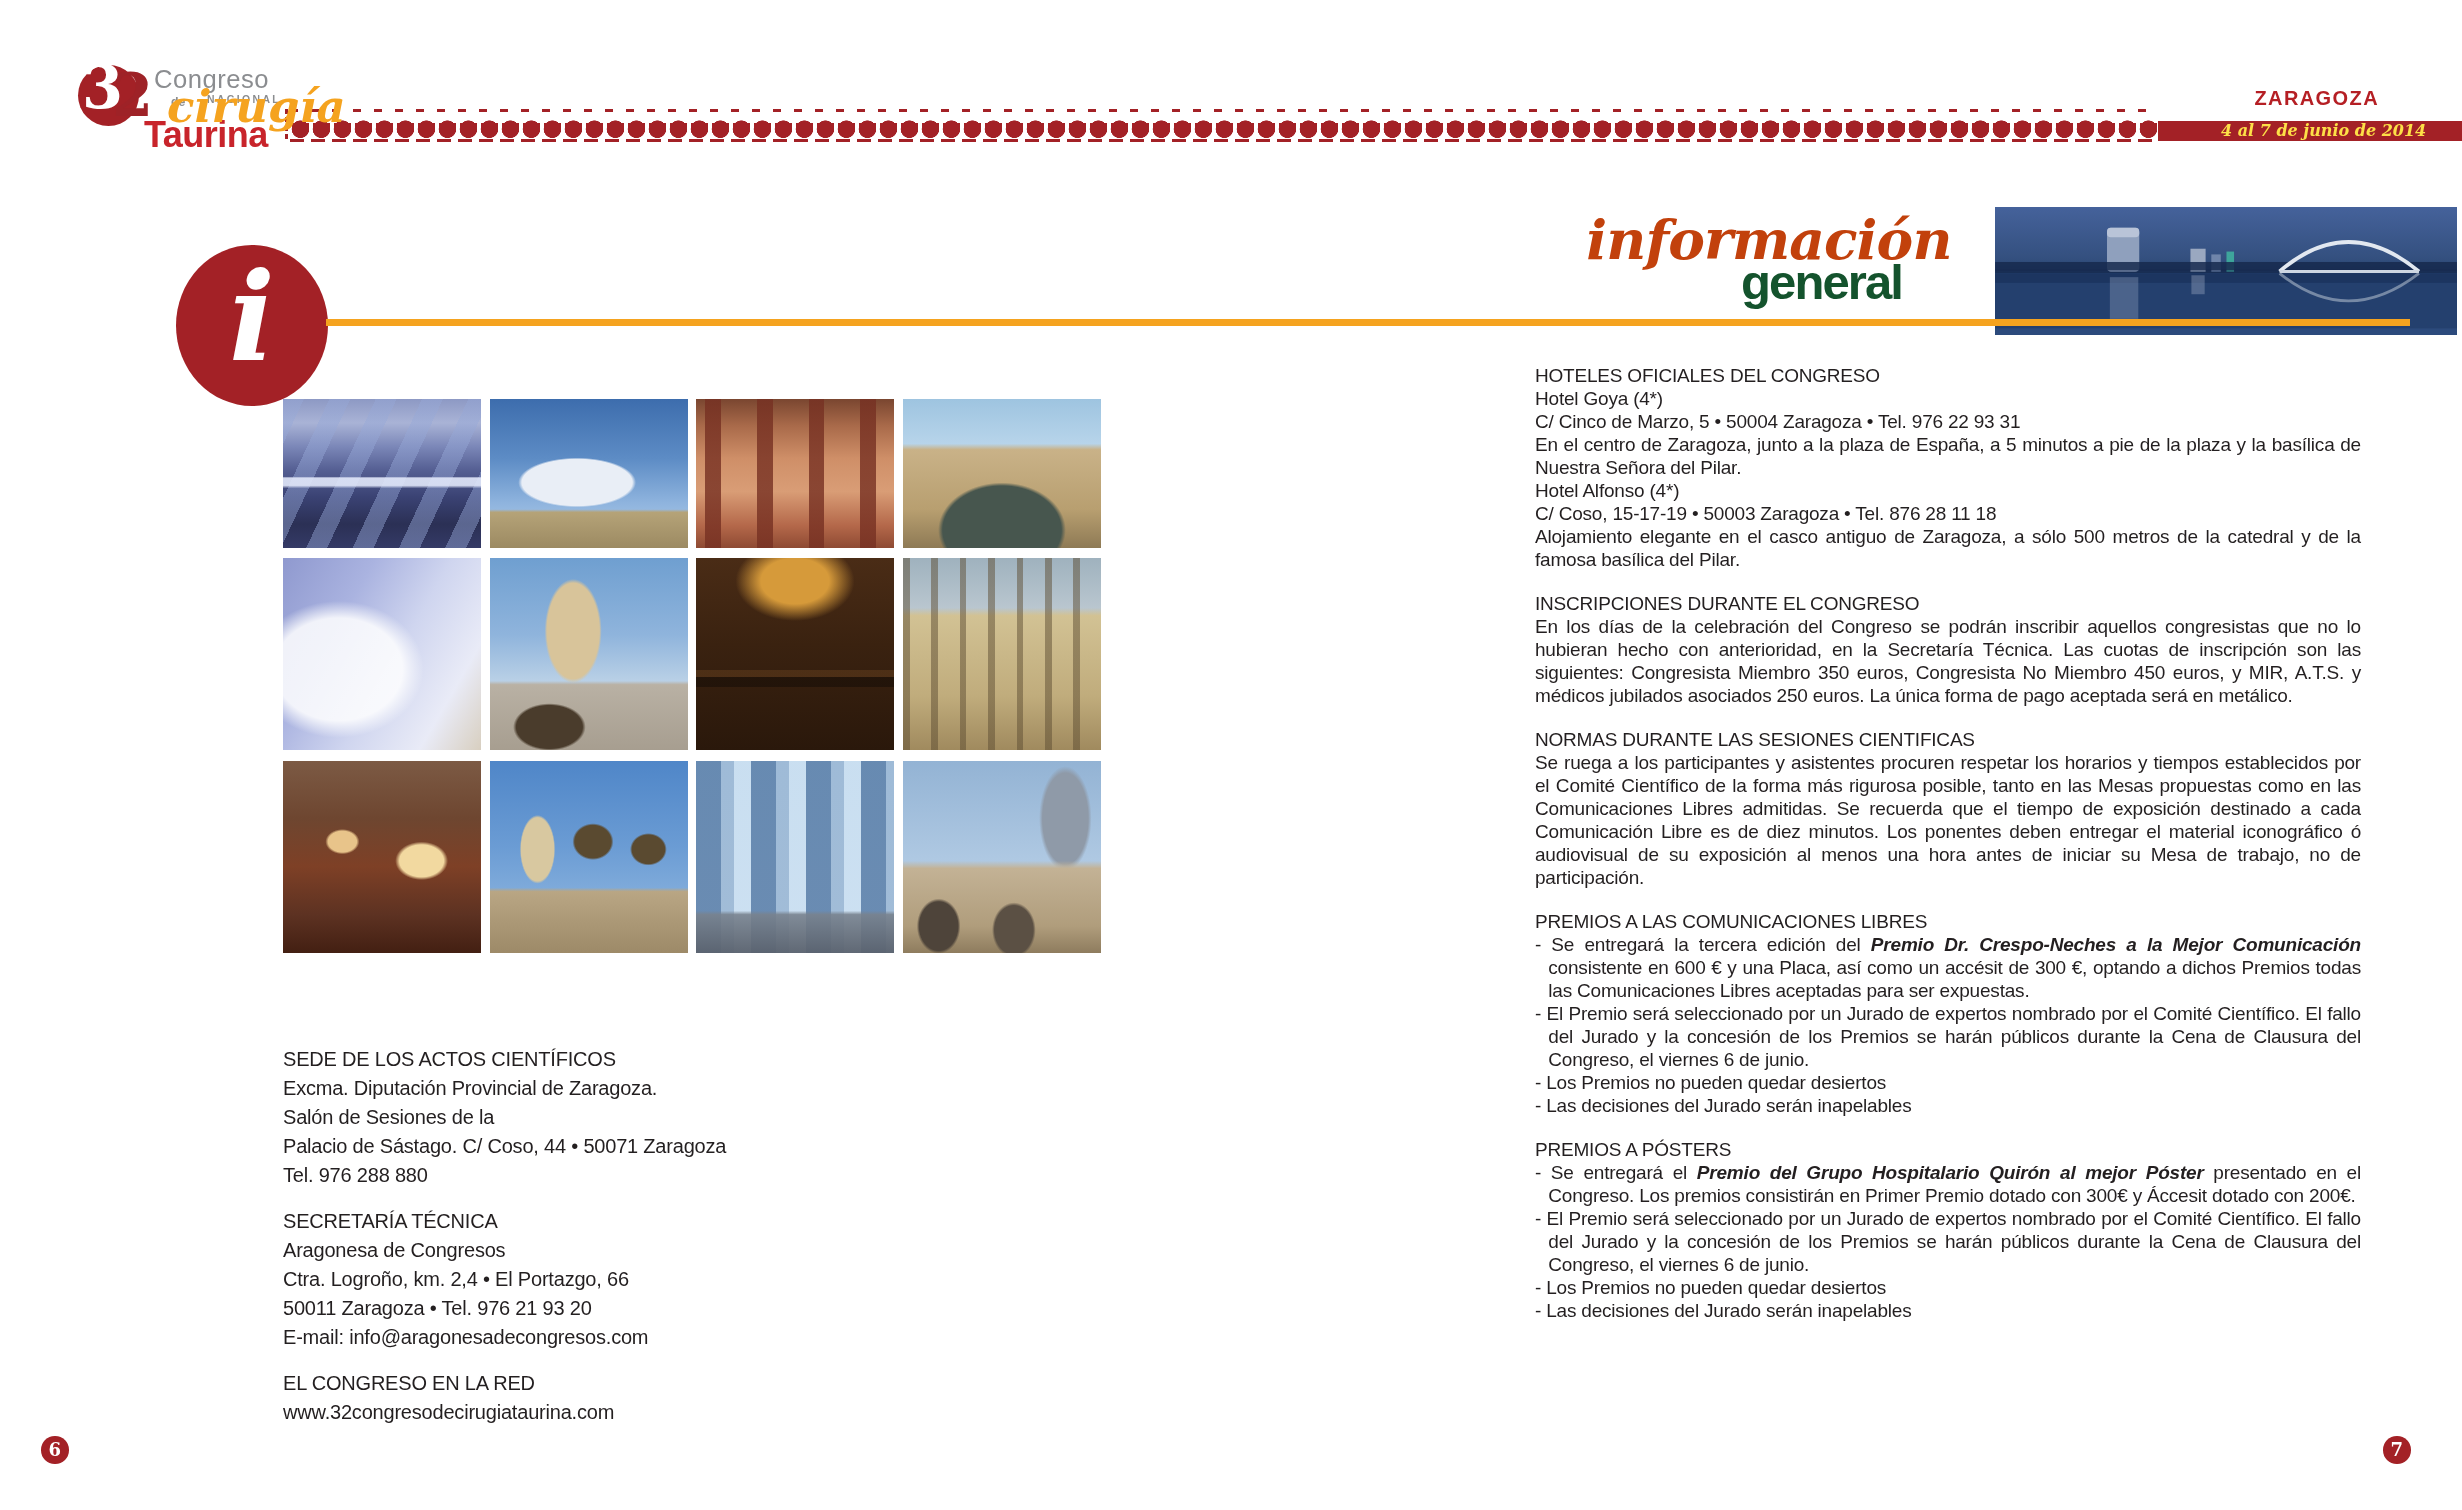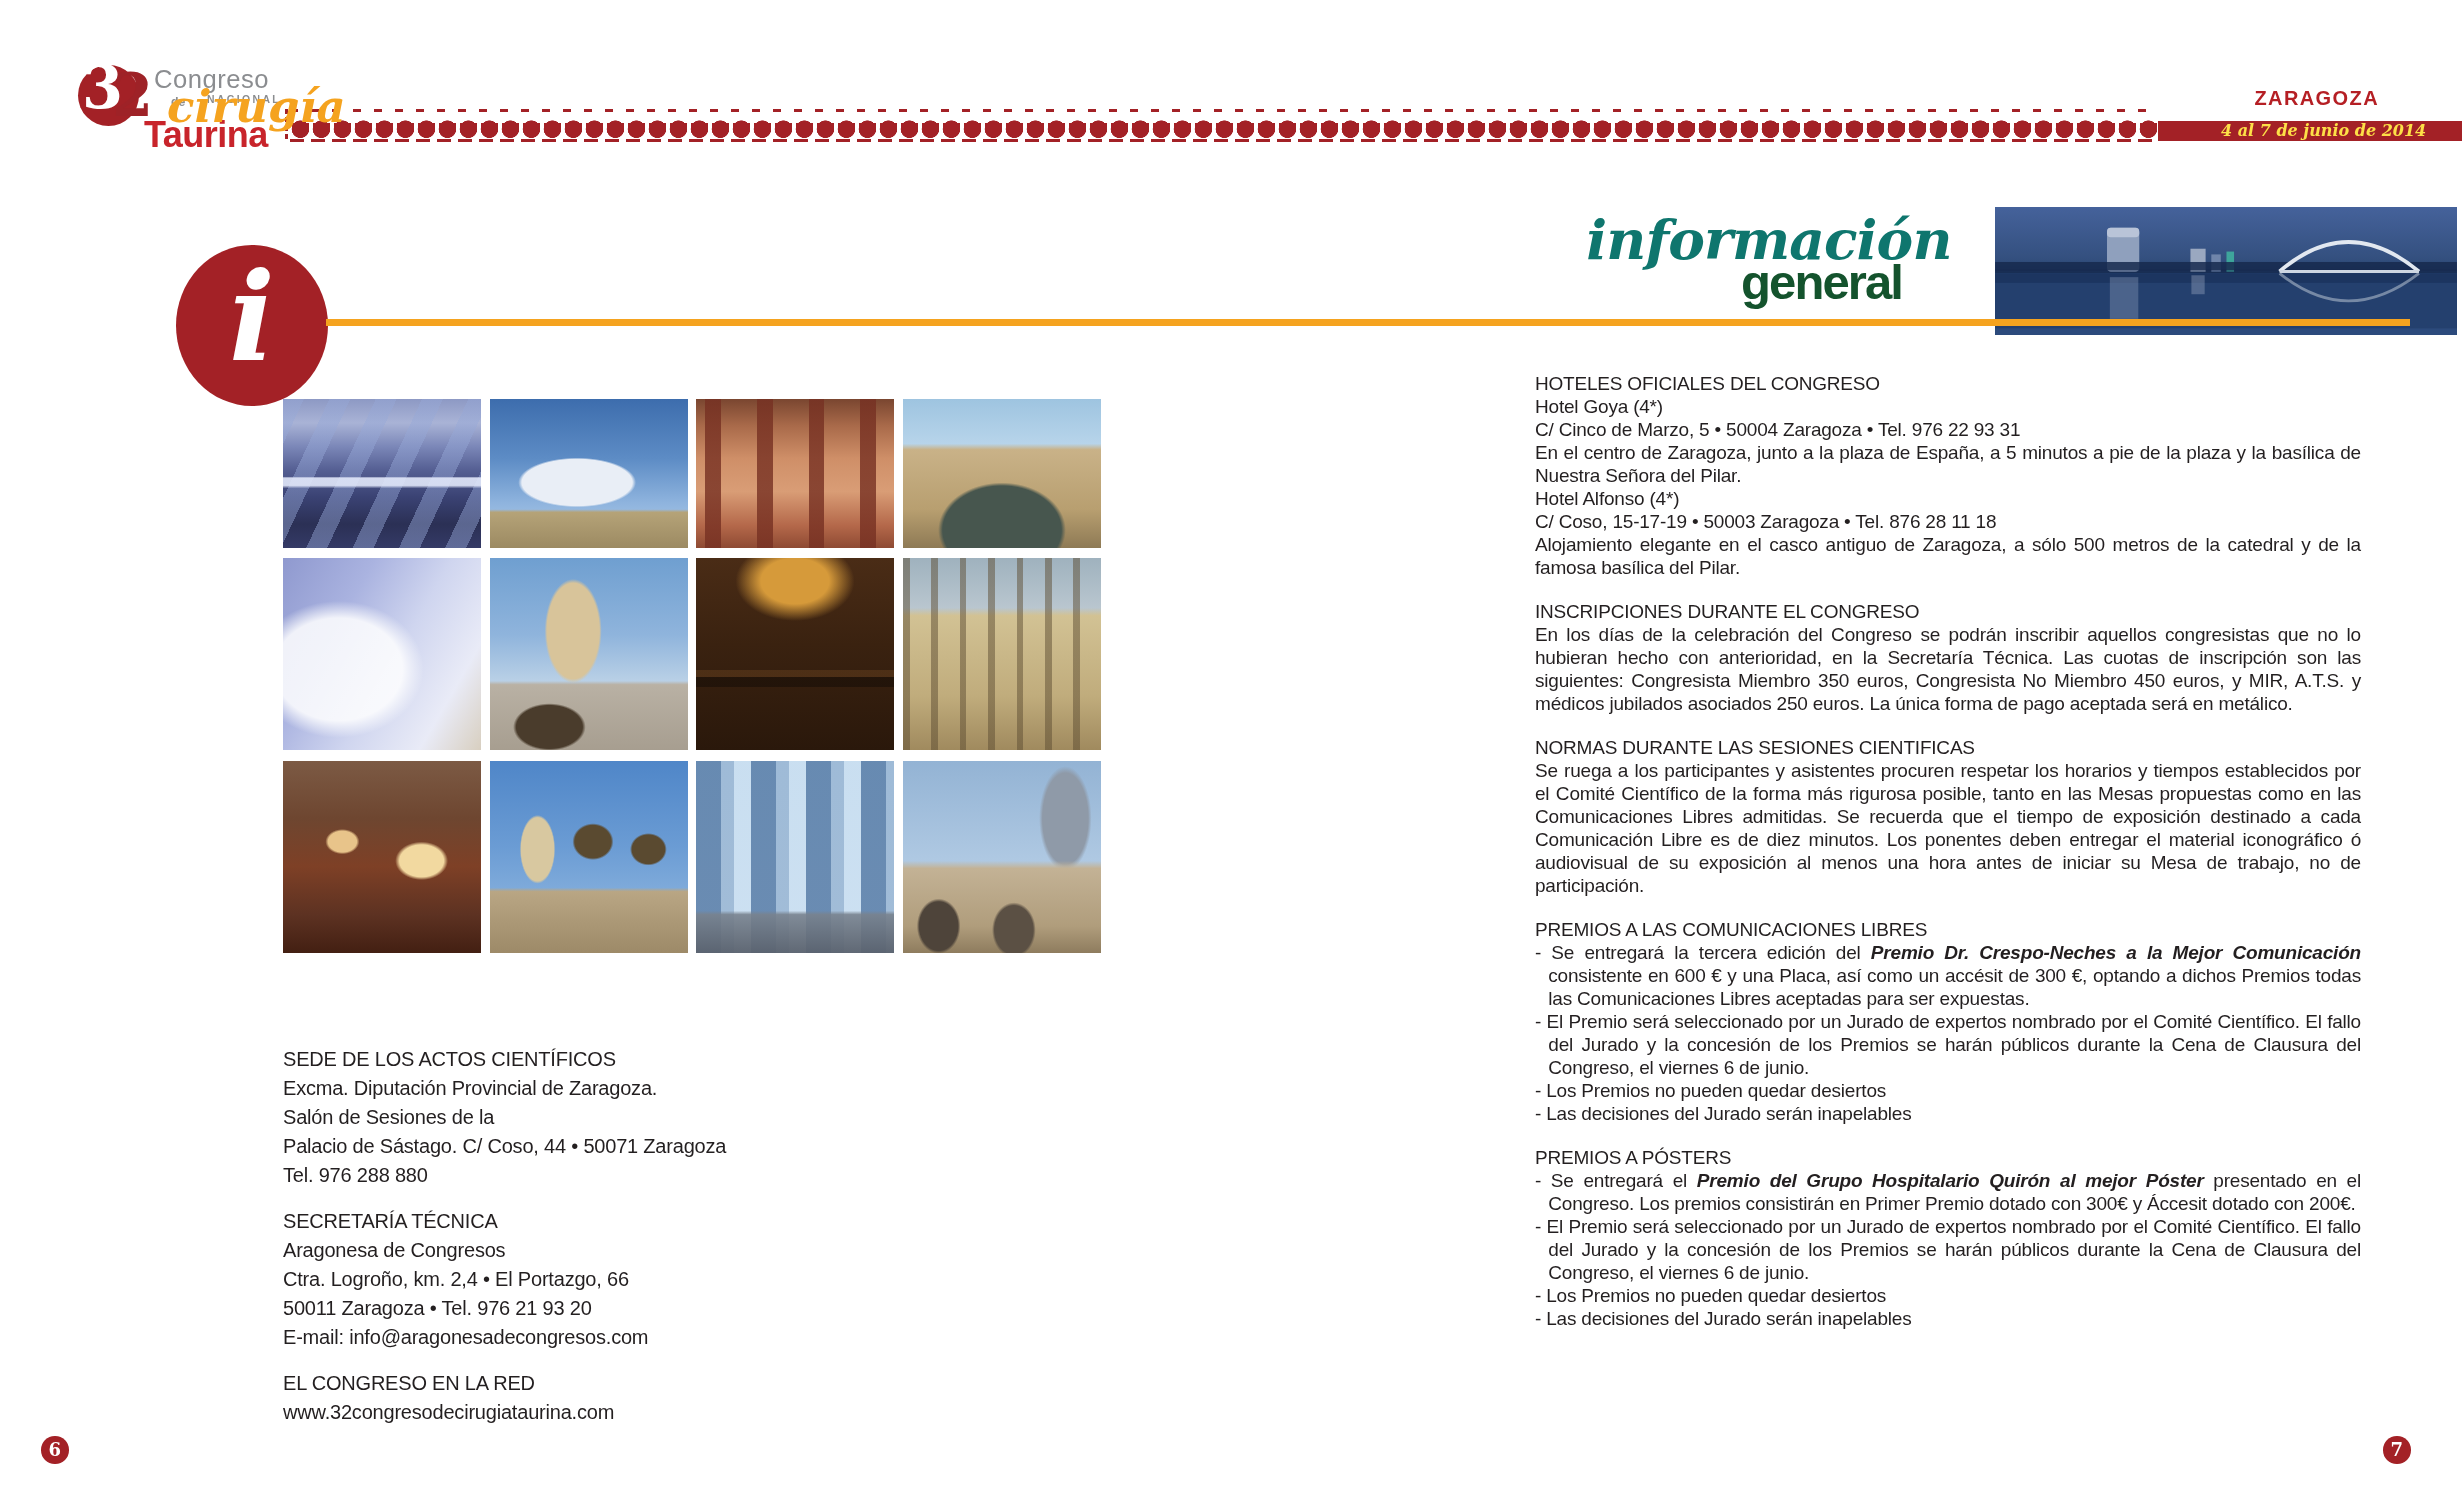--- a/index.html
+++ b/index.html
@@ -36,21 +36,21 @@
     background:repeating-linear-gradient(180deg,#A32126 0 4.7px, transparent 4.7px 8.5px);
   }
 
   
   .hdr-city{position:absolute; top:87px; right:83px; font-size:20px; font-weight:bold; letter-spacing:1.4px; color:#B51F24;}
   .hdr-bar{position:absolute; left:2158px; right:0; top:121px; height:20px; background:#A32126;}
   .hdr-bar span{display:inline-block; padding-left:63px; font-family:"DejaVu Serif",serif; font-style:italic; font-weight:bold; font-size:16px; line-height:20px; color:#fde047;}
 
   
   .sec-title{position:absolute; left:1516px; top:207px; width:445px; height:114px;}
-  .t1{position:absolute; right:9.5px; top:0; font-family:"DejaVu Serif",serif; font-style:italic; font-weight:bold; font-size:55px; color:#0f766e; letter-spacing:-0.9px;}
+  .t1{position:absolute; right:9.5px; top:0; font-family:"DejaVu Serif",serif; font-style:italic; font-weight:bold; font-size:55px; color:#c2410c; letter-spacing:-0.9px;}
   .t2{position:absolute; right:59px; top:47px; font-size:49px; font-weight:bold; color:#14532d; letter-spacing:-1.9px;}
 
   .orange-rule{position:absolute; left:326px; top:319px; width:2084px; height:6.6px; background:#F5A31F; z-index:5;}
 
   
   .panorama{
     position:absolute; left:1995px; top:207px; width:462px; height:128px; overflow:hidden; z-index:2;
     background:linear-gradient(180deg,#45629b 0%, #34507f 40%, #223d6b 55%, #1e3764 70%, #27426f 100%);
   }
   .panorama svg{display:block;}
@@ -124,21 +124,21 @@
       linear-gradient(180deg, rgba(255,255,255,0) 52%, #c3b295 56%, #b09d7c 86%, #8e7c5e 100%),
       radial-gradient(57px 114px at 82% 30%, #8f9aa8 0 40%, rgba(255,255,255,0) 46%),
       linear-gradient(180deg,#93b3d4 0%, #aec8e2 50%, #c6d8ea 100%);}
 
   
   .left-text{position:absolute; left:283px; top:1045px; width:607px; font-size:20px; line-height:29px; letter-spacing:-0.2px;}
   .left-text .block{margin-bottom:17px;}
   .left-text .blk-title{text-transform:none;}
 
   
-  .right-col{position:absolute; left:1535px; top:372px; width:826px; font-size:19px; line-height:23px; letter-spacing:-0.2px;}
+  .right-col{position:absolute; left:1535px; top:364px; width:826px; font-size:19px; line-height:23px; letter-spacing:-0.2px;}
   .right-col .section{margin-bottom:21px;}
   .right-col .para{text-align:justify;}
   .right-col .line-j{text-align:justify;}
   .bul{padding-left:13.3px; text-indent:-13.3px; text-align:justify;}
   .emph{font-weight:bold; font-style:italic;}
 
   
   .pgnum{position:absolute; width:27.5px; height:27.5px; border-radius:50%; background:#A32126;
     display:flex; align-items:center; justify-content:center;
     font-family:"DejaVu Serif",serif; font-weight:bold; font-size:18px; color:#ffffff;}

